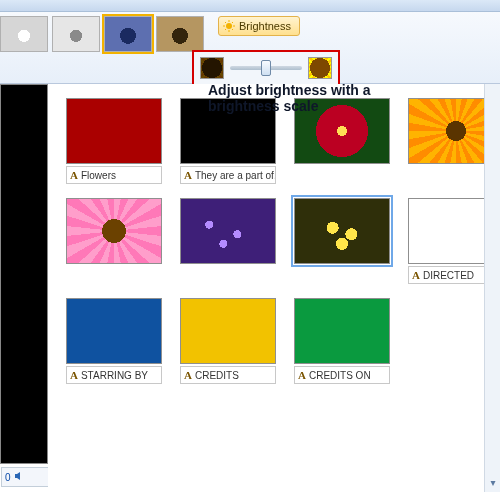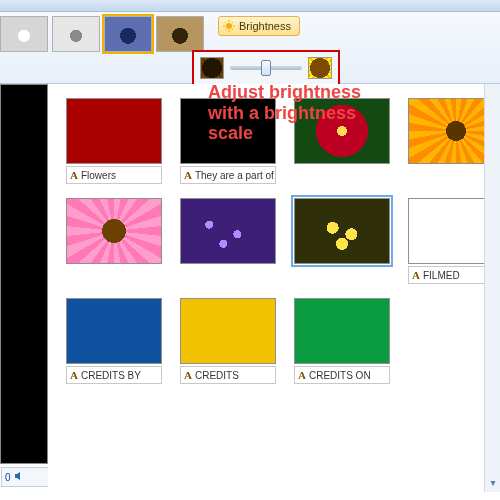--- a/index.html
+++ b/index.html
@@ -97,23 +97,23 @@
     height: 16px;
     background: linear-gradient(#f8fbff,#cfe0f2);
     border: 1px solid #6f8aa8;
     border-radius: 2px;
   }
   .annotation {
     position: absolute;
     left: 208px;
     top: 82px;
     width: 190px;
-    color: #ef4444;
+    color: #0f172a;
     font-weight: bold;
-    font-size: 18px;
+    font-size: 14px;
     line-height: 1.15;
     z-index: 50;
     pointer-events: none;
   }
   .work {
     display: flex;
     height: calc(500px - 92px);
   }
   .preview {
     width: 48px;
@@ -339,31 +339,31 @@
       <div class="clip">
         <div class="clip-img flower-purple"></div>
       </div>
       <div class="clip sel">
         <div class="clip-img flower-yellow"></div>
       </div>
       <div class="clip">
         <div class="clip-img" style="background:#fff"></div>
         <div class="caption">
           <span class="cap-A">A</span>
-          <span>FILMED</span>
+          <span>DIRECTED</span>
         </div>
       </div>
     </div>
 
     <div class="sb-row">
       <div class="clip">
         <div class="clip-img solid-blue"></div>
         <div class="caption">
           <span class="cap-A">A</span>
-          <span>CREDITS BY</span>
+          <span>STARRING BY</span>
         </div>
       </div>
       <div class="clip">
         <div class="clip-img solid-gold"></div>
         <div class="caption">
           <span class="cap-A">A</span>
           <span>CREDITS</span>
         </div>
       </div>
       <div class="clip">

